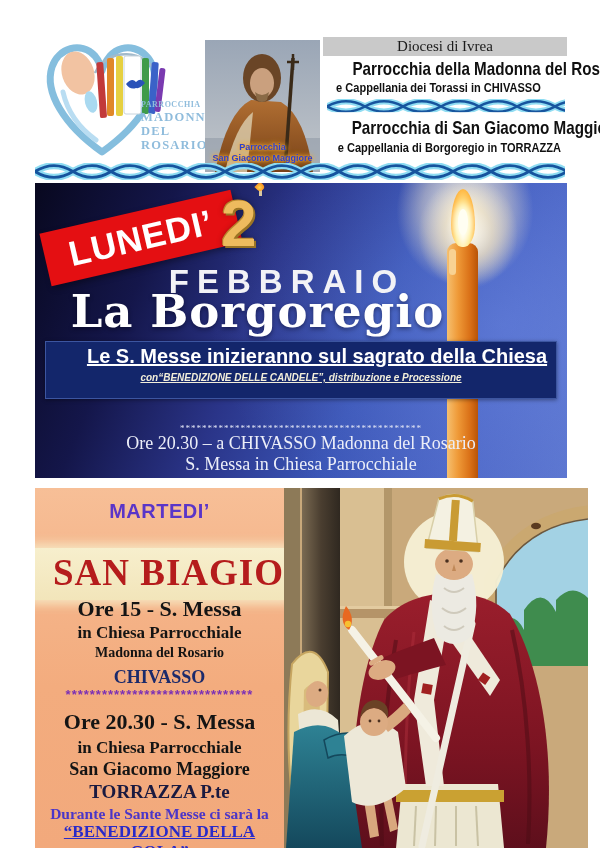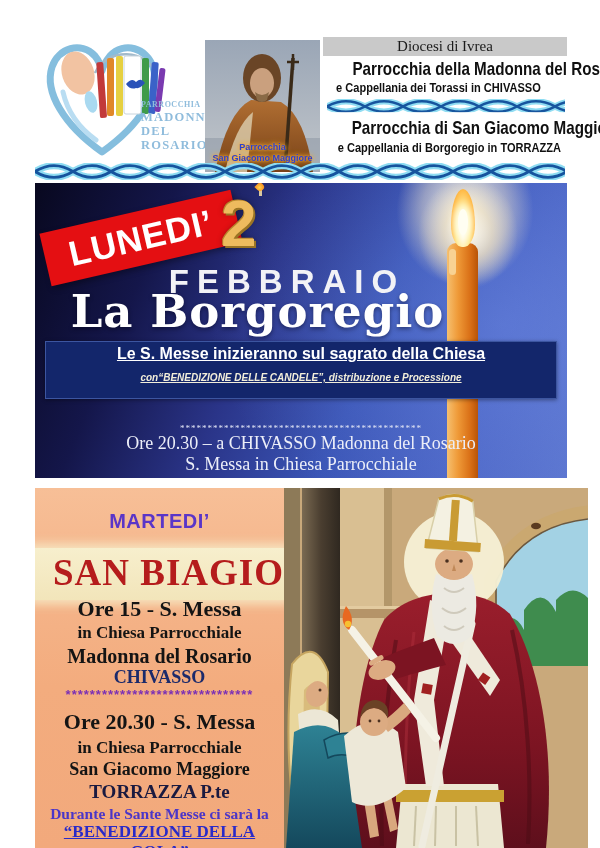--- a/index.html
+++ b/index.html
@@ -55,44 +55,44 @@
   .flame-core{left:423px;top:26px;width:10px;height:26px;border-radius:50%;background:#fffef2;
         box-shadow:0 0 8px 4px rgba(255,255,240,.9);}
   .candle{left:412px;top:60px;width:31px;height:235px;border-radius:9px 9px 0 0;
         background:linear-gradient(90deg,#f6c070 0%,#ef9a38 35%,#d96f16 75%,#b85408 100%);}
   .candle-drip{left:414px;top:66px;width:7px;height:26px;border-radius:4px;background:#f8d292;}
   .title-candelora{left:0;top:102px;width:445px;text-align:center;color:#ffffff;
         font-family:"DejaVu Serif",serif;font-weight:bold;font-size:45px;letter-spacing:1px;
         text-shadow:0 2px 4px rgba(0,0,20,.45);}
   .notice-bar{left:10px;top:158px;width:510px;height:56px;background:#13266b;
         border:1px solid #3c55a0;box-shadow:0 1px 4px rgba(0,0,0,.4);}
-  .notice-main{left:0;top:3px;width:100%;text-align:center;color:#ffffff;
-        font-weight:bold;font-size:16px;text-decoration:underline;}
+  .notice-main{left:16px;top:3px;width:100%;text-align:center;color:#ffffff;
+        font-weight:bold;font-size:20px;text-decoration:underline;}
   .notice-sub{left:0;top:30px;width:100%;text-align:center;color:#f2eeda;
         font-weight:bold;font-style:italic;font-size:10px;text-decoration:underline;}
   .sched{font-family:"Liberation Serif",serif;color:#eceef8;font-size:18px;}
   .sched1{top:218px;}
   .stars-blue{top:240px;font-size:9px;letter-spacing:1px;color:#dfe3f4;font-family:"Liberation Serif",serif;}
   .sched2a{top:250px;}
   .sched2b{top:271px;}
 
   
   .sec-biagio-left{left:35px;top:488px;width:249px;height:360px;overflow:hidden;
       background:linear-gradient(180deg,#f7bf97 0%,#f5b68c 22%,#f3ac7e 55%,#f2a97c 100%);}
-  .martedi{top:22px;font-weight:bold;font-size:20px;color:#5a35c8;letter-spacing:.5px;}
+  .martedi{top:12px;font-weight:bold;font-size:20px;color:#5a35c8;letter-spacing:.5px;}
   .date3{top:29px;font-weight:bold;font-size:27px;color:#2a2ad2;}
   .band-biagio{left:-4px;top:60px;width:257px;height:52px;
       background:linear-gradient(180deg,#f7efcd 0%,#f2e5ba 100%);
       box-shadow:0 0 10px 4px rgba(247,238,203,.85);}
   .title-biagio{top:63px;font-family:"Liberation Serif",serif;font-weight:bold;
       font-size:37px;color:#b51c1c;letter-spacing:1px;padding-left:9px;}
   .bser{font-family:"Liberation Serif",serif;font-weight:bold;color:#141414;}
   .b-time1{top:108px;font-size:22px;}
   .b-l1{top:135px;font-size:17px;}
-  .b-l2{top:157px;font-size:20px;}
+  .b-l2{top:157px;font-size:14px;}
   .b-place1{top:179px;font-size:18px;color:#1b2a6b;}
   .stars-peach{top:199px;font-size:13px;letter-spacing:1px;color:#7a2fb5;font-weight:bold;}
   .b-time2{top:221px;font-size:22px;}
   .b-l3{top:250px;font-size:17px;}
   .b-l4{top:271px;font-size:18px;}
   .b-place2{top:293px;font-size:19px;color:#1a1a40;}
   .blessing1{top:317px;font-size:15.5px;color:#4a35c8;font-family:"Liberation Serif",serif;font-weight:bold;}
   .blessing2{top:334px;font-size:17px;color:#2a2ac8;font-family:"Liberation Serif",serif;
       font-weight:bold;text-decoration:underline;}
   .biagio-art{left:284px;top:488px;width:304px;height:360px;overflow:hidden;}

